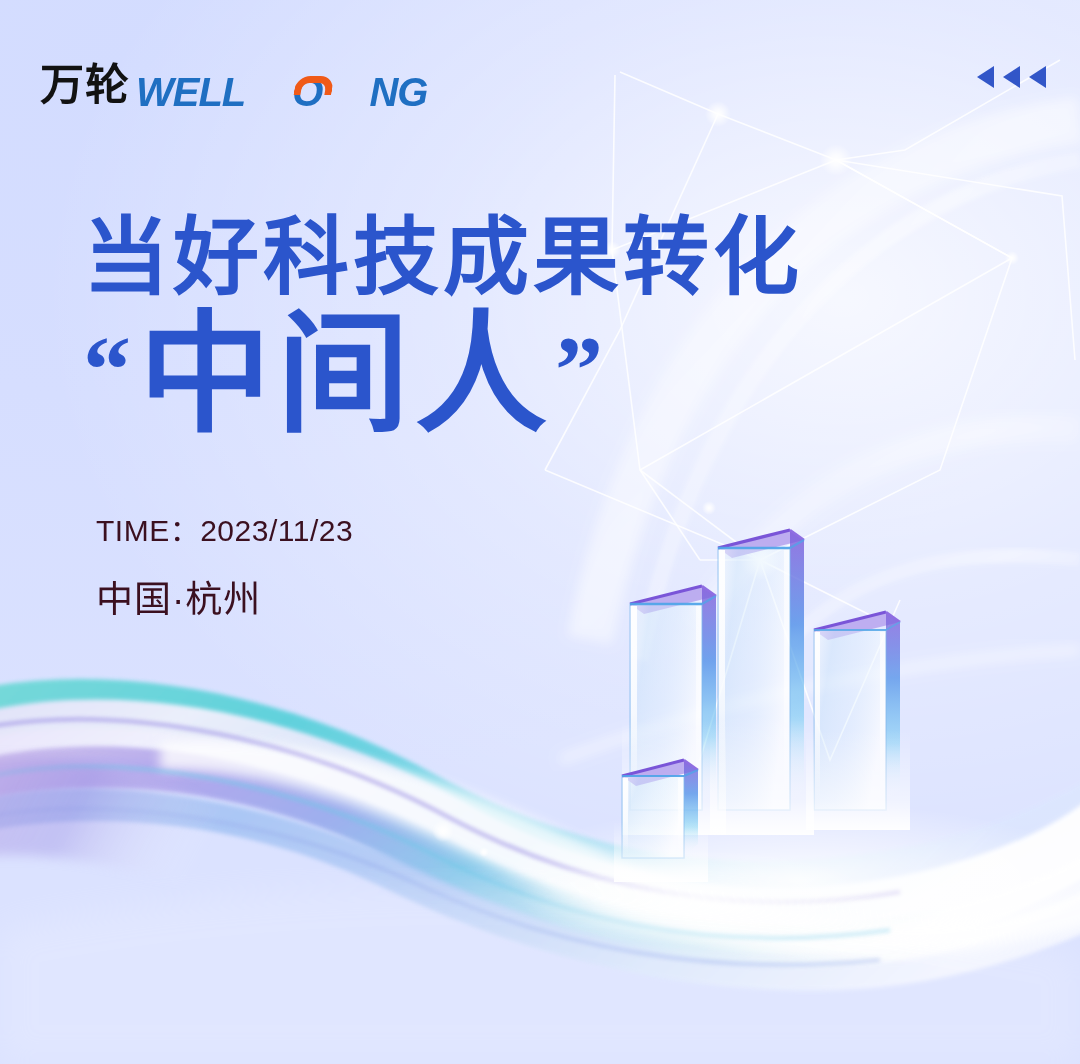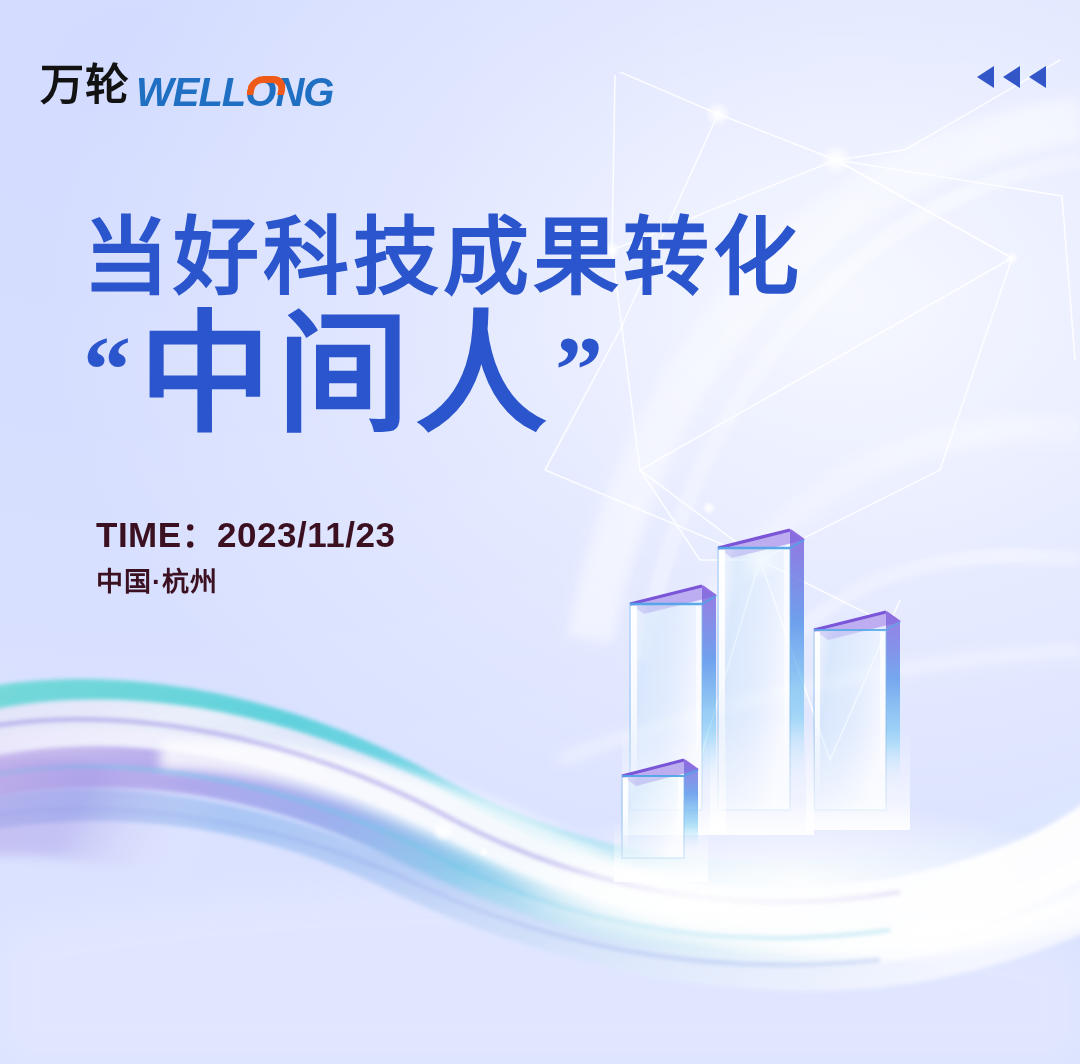--- a/index.html
+++ b/index.html
@@ -18,21 +18,21 @@
   }
 
   
   .bg-layer{position:absolute;inset:0;pointer-events:none;}
   .bg-svg{position:absolute;inset:0;width:1080px;height:1064px;}
 
   
   .header{position:absolute;top:0;left:0;width:1080px;height:150px;}
   .logo{position:absolute;left:40px;top:62px;display:flex;align-items:flex-end;gap:6px;}
   .logo-cn{height:46px;display:block;}
-  .logo-en{height:36px;display:block;}
+  .logo-en{height:36px;display:block;gap:47px;}
 
   .arrows{position:absolute;right:34px;top:66px;display:flex;gap:9px;align-items:center;}
   .arrow{
     width:0;height:0;
     border-top:11px solid transparent;
     border-bottom:11px solid transparent;
     border-right:17px solid #3256c8;
   }
 
   
@@ -53,26 +53,26 @@
     font-size:96px;line-height:1;color:#2b55cc;font-weight:bold;
     position:relative;
   }
   .qleft{margin-right:2px;top:14px;}
   .qright{margin-left:2px;top:14px;}
   .line2-text{font-size:132px;letter-spacing:6px;}
 
   
   .info{position:absolute;left:96px;top:506px;}
   .info-time{
-    font-size:35px;color:#3b1020;letter-spacing:0.5px;
-    margin-bottom:3px;white-space:nowrap;font-weight:700;
+    font-size:30px;color:#3b1020;letter-spacing:0.5px;
+    margin-bottom:19px;white-space:nowrap;font-weight:400;
   }
   .info-city{
-    font-size:27px;color:#3b1020;letter-spacing:1px;
-    margin-bottom:10px;white-space:nowrap;font-weight:700;
+    font-size:37px;color:#3b1020;letter-spacing:1px;
+    margin-bottom:10px;white-space:nowrap;font-weight:400;
   }
   .info-addr{
     font-size:33px;color:#3d1020;font-weight:bold;
     letter-spacing:1px;white-space:nowrap;
   }
 
   
   .bars{position:absolute;left:600px;top:500px;width:420px;height:420px;}
 </style>
 </head>

